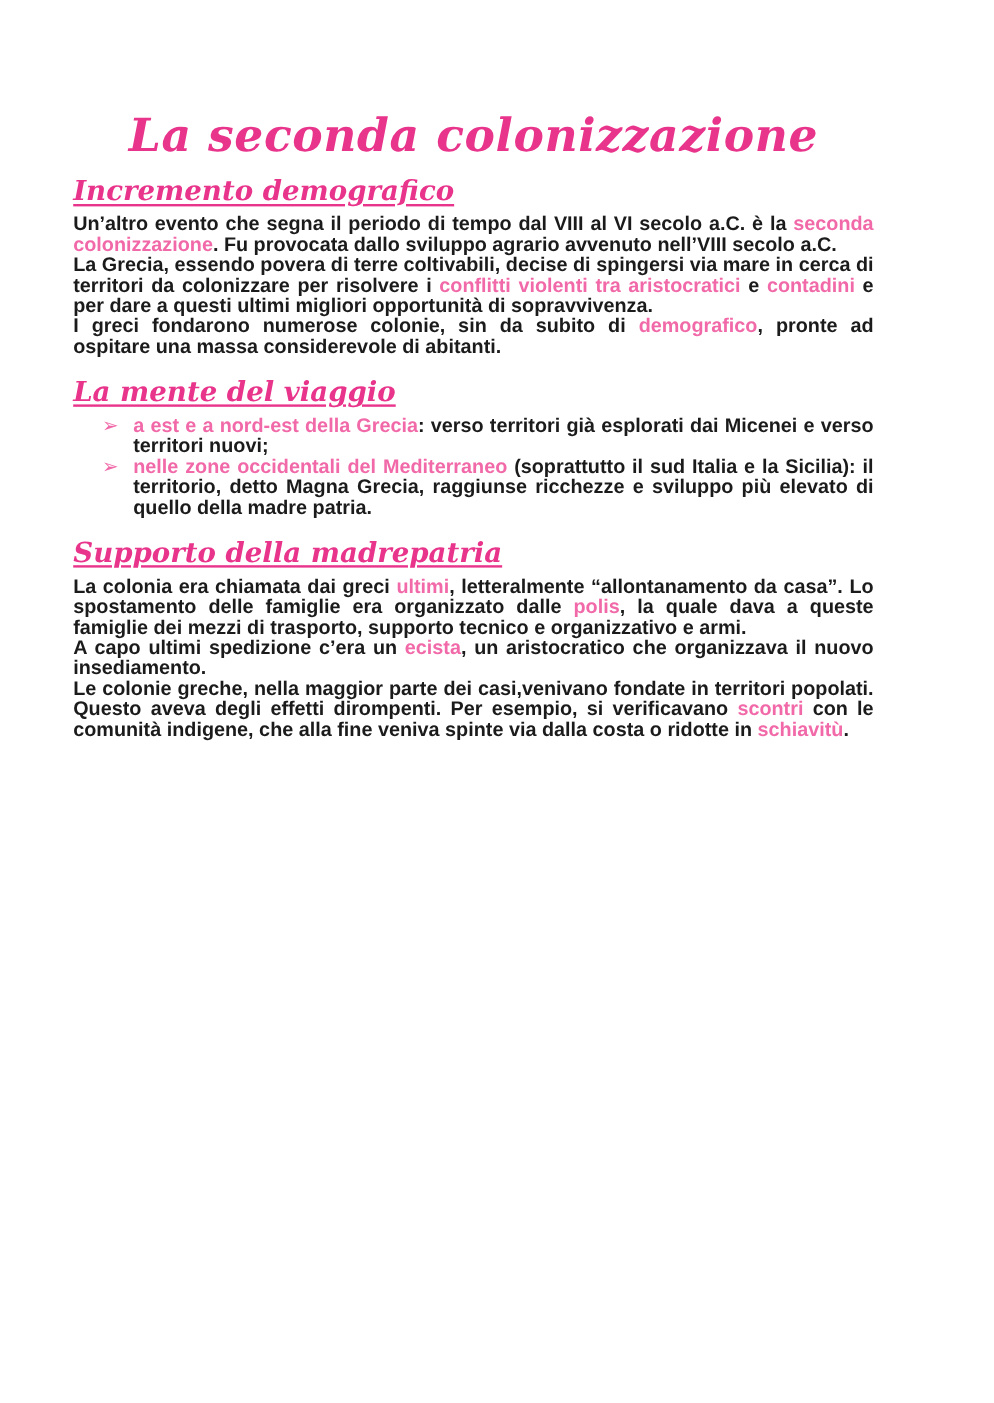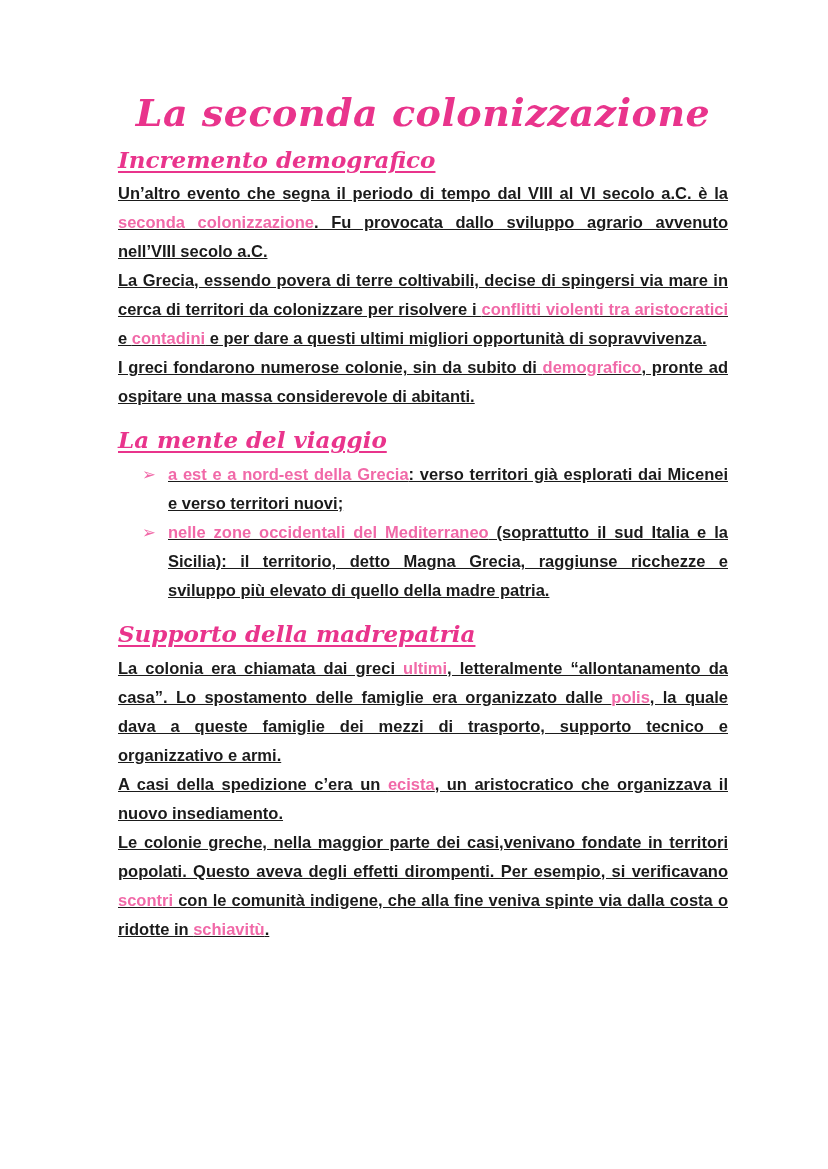--- a/index.html
+++ b/index.html
@@ -10,21 +10,21 @@
   }
   *{box-sizing:border-box;}
   html,body{margin:0;padding:0;}
   body{
     width:828px;height:1169px;
     background:var(--paper);
     overflow:hidden;
   }
   .page{
     width:828px;height:837px;
-    padding:90px 100px 0 118px;
+    padding:90px 100px 0 61px;
   }
   h1.doc-title{
     margin:0 0 10px 0;
     text-align:center;
     font-family:"DejaVu Serif",serif;
     font-style:italic;
     font-weight:bold;
     font-size:38px;
     line-height:1.2;
     letter-spacing:0.5px;
@@ -42,24 +42,23 @@
     text-decoration:underline;
     text-decoration-thickness:2px;
     text-underline-offset:3px;
   }
   .sections section:first-child h2.sec-heading{margin-top:2px;}
   p.body-par, li.body-li{
     margin:0;
     font-family:"Liberation Sans","DejaVu Sans",sans-serif;
     font-weight:bold;
     font-size:16.5px;
-    line-height:29px;
+    line-height:17px;
     color:var(--ink);
     text-align:justify;
-    text-decoration:underline;
   }
   ul.bullets{
     list-style:none;
     margin:0;
     padding:0;
   }
   li.body-li{
     position:relative;
     padding-left:50px;
   }
@@ -89,19 +88,19 @@
       <section>
         <h2 class="sec-heading">La mente del viaggio</h2>
         <ul class="bullets">
           <li class="body-li"><span class="bullet">➢</span><span class="hl">a est e a nord-est della Grecia</span><span>: verso territori già esplorati dai Micenei e verso territori nuovi;</span></li>
           <li class="body-li"><span class="bullet">➢</span><span class="hl">nelle zone occidentali del Mediterraneo</span><span> (soprattutto il sud Italia e la Sicilia): il territorio, detto Magna Grecia, raggiunse ricchezze e sviluppo più elevato di quello della madre patria.</span></li>
         </ul>
       </section>
       <section>
         <h2 class="sec-heading">Supporto della madrepatria</h2>
         <p class="body-par"><span>La colonia era chiamata dai greci </span><span class="hl">ultimi</span><span>, letteralmente “allontanamento da casa”. Lo spostamento delle famiglie era organizzato dalle </span><span class="hl">polis</span><span>, la quale dava a queste famiglie dei mezzi di trasporto, supporto tecnico e organizzativo e armi.</span></p>
-        <p class="body-par"><span>A casi della spedizione c’era un </span><span class="hl">ecista</span><span>, un aristocratico che organizzava il nuovo insediamento.</span></p>
+        <p class="body-par"><span>A capo ultimi spedizione c’era un </span><span class="hl">ecista</span><span>, un aristocratico che organizzava il nuovo insediamento.</span></p>
       </section>
       <section>
         <p class="body-par"><span>Le colonie greche, nella maggior parte dei casi,venivano fondate in territori popolati. Questo aveva degli effetti dirompenti. Per esempio, si verificavano </span><span class="hl">scontri</span><span> con le comunità indigene, che alla fine veniva spinte via dalla costa o ridotte in </span><span class="hl">schiavitù</span><span>.</span></p>
       </section>
     </div>
 </div>
 
 </body></html>

